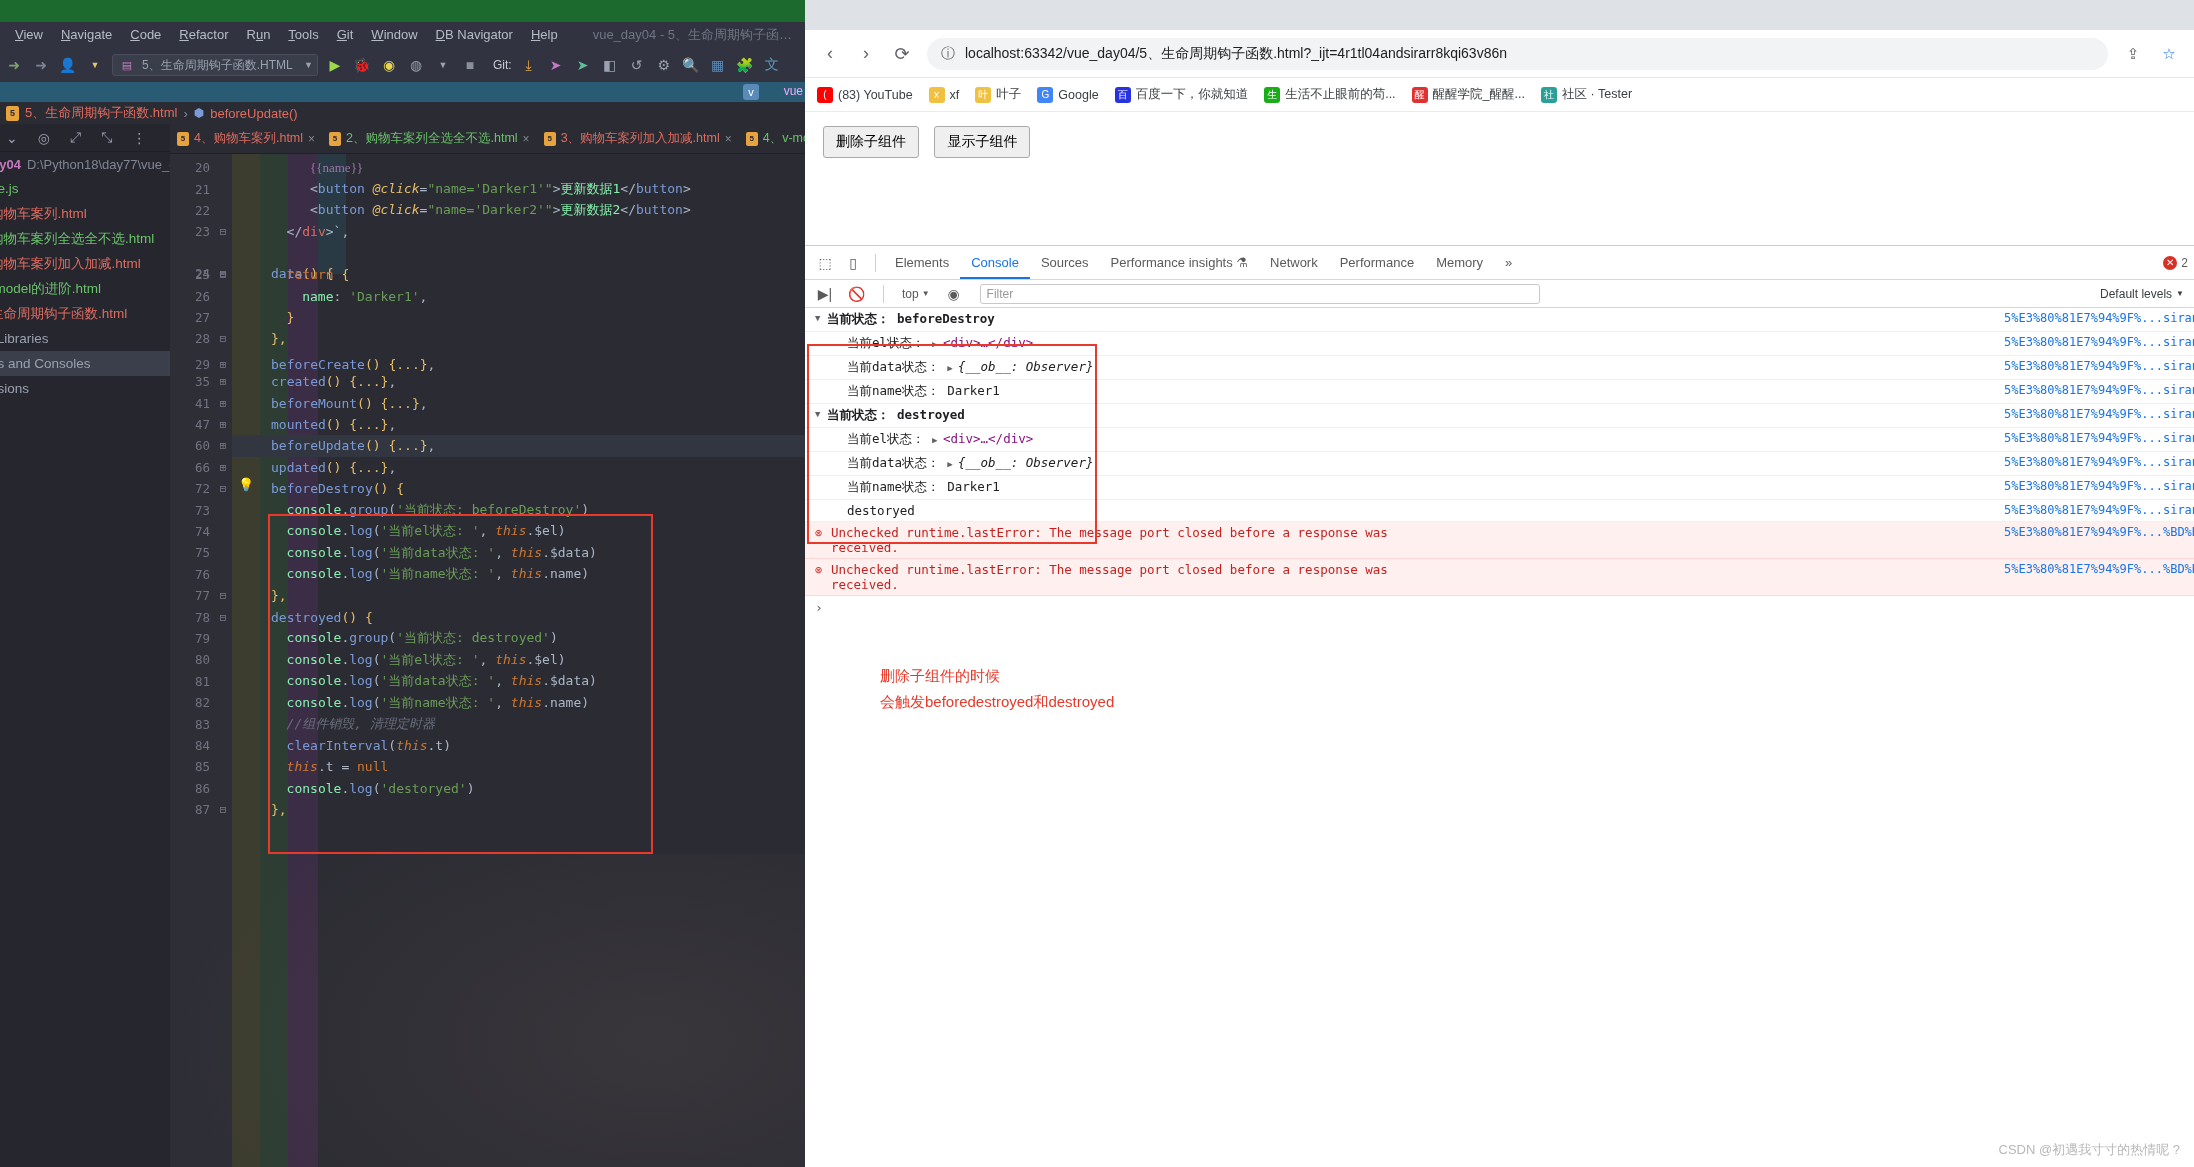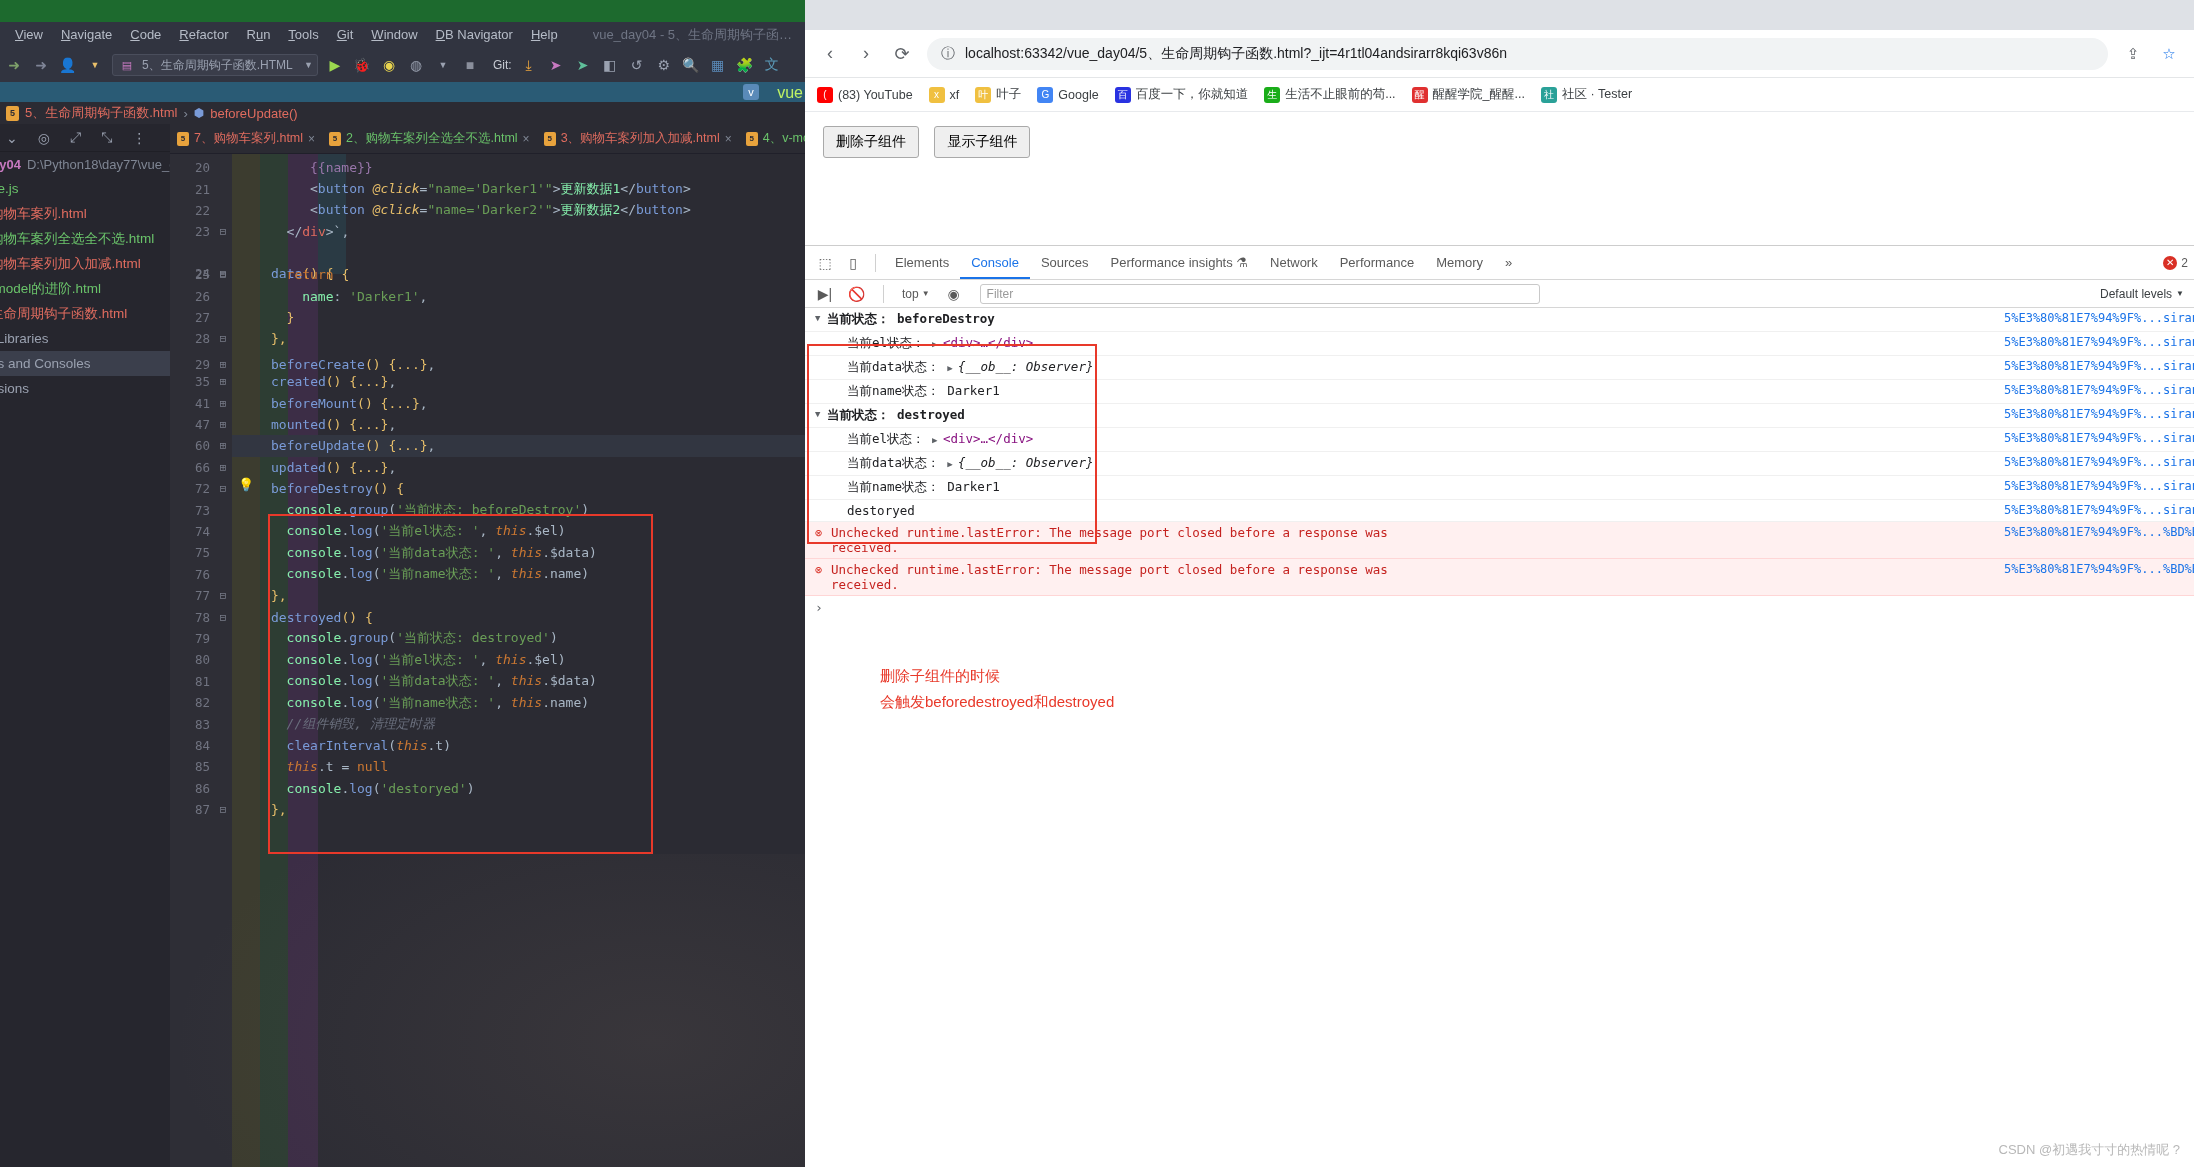--- a/index.html
+++ b/index.html
@@ -62,21 +62,21 @@
   .blue-strip {
     position: absolute; left: 0; top: 82px; width: 805px; height: 20px;
     background: #2a5b75;
   }
   .blue-strip .vbadge {
     position: absolute; right: 46px; top: 2px; width: 16px; height: 16px;
     border-radius: 3px; background: #5a8ab8; color: #fff;
     font-size: 11px; line-height: 16px; text-align: center;
   }
   .blue-strip .vtext {
-    position: absolute; right: 2px; top: 2px; font-size: 16px; color: #bef264;
+    position: absolute; right: 2px; top: 2px; font-size: 12px; color: #f0abfc;
   }
 
   
   .breadcrumb {
     position: absolute; left: 0; top: 102px; width: 805px; height: 22px;
     background: #2b2b33;
     display: flex; align-items: center; gap: 6px;
     padding-left: 6px; font-size: 13px;
     white-space: nowrap; overflow: hidden;
   }
@@ -413,21 +413,21 @@
           <div class="proj-item">
             <span class="ci-grey">nsions</span>
           </div>
         </div>
     </div>
 
     <div id="editor">
       <div class="tabrow" id="tabrow">
           <div class="tab">
             <span class="tabico">5</span>
-            <span class="ci-red">7、购物车案列.html</span>
+            <span class="ci-red">4、购物车案列.html</span>
             <span class="x">×</span>
           </div>
           <div class="tab">
             <span class="tabico">5</span>
             <span class="ci-green">2、购物车案列全选全不选.html</span>
             <span class="x">×</span>
           </div>
           <div class="tab">
             <span class="tabico">5</span>
             <span class="ci-red">3、购物车案列加入加减.html</span>
@@ -439,21 +439,21 @@
           </div>
         </div>
       <div class="codearea">
         <div class="gutter"></div>
         <div class="stripe" style="left:62px;width:28px;background:#4b4a2b;opacity:0.55;"></div>
         <div class="stripe" style="left:90px;width:28px;background:#2f4a33;opacity:0.6;"></div>
         <div class="stripe" style="left:118px;width:30px;background:#4a2f55;opacity:0.55;"></div>
         <div class="stripe" style="left:148px;width:28px;background:#2a4a55;opacity:0.5;height:120px;"></div>
         <div class="ideimgfade"></div>
         <div id="codelines">
-            <div class="codeline" style="top: 3px;"><span class="lnum">20</span><span class="fold"></span><span class="ctext" style="padding-left: 78px;"><span class="interp">{{name}}</span></span></div>
+            <div class="codeline" style="top: 3px;"><span class="lnum">20</span><span class="fold"></span><span class="ctext" style="padding-left: 78px; font-family: Liberation Serif, serif;"><span class="interp">{{name}}</span></span></div>
             <div class="codeline" style="top: 24.4px;"><span class="lnum">21</span><span class="fold"></span><span class="ctext" style="padding-left: 78px;"><span class="punc">&lt;</span><span class="fn">button</span><span class="plain"> </span><span class="attr">@click</span><span class="punc">=</span><span class="str">"name='Darker1'"</span><span class="punc">&gt;</span><span class="plain">更新数据1</span><span class="punc">&lt;/</span><span class="fn">button</span><span class="punc">&gt;</span></span></div>
             <div class="codeline" style="top: 45.8px;"><span class="lnum">22</span><span class="fold"></span><span class="ctext" style="padding-left: 78px;"><span class="punc">&lt;</span><span class="fn">button</span><span class="plain"> </span><span class="attr">@click</span><span class="punc">=</span><span class="str">"name='Darker2'"</span><span class="punc">&gt;</span><span class="plain">更新数据2</span><span class="punc">&lt;/</span><span class="fn">button</span><span class="punc">&gt;</span></span></div>
             <div class="codeline" style="top: 67.2px;"><span class="lnum">23</span><span class="fold">⊟</span><span class="ctext" style="padding-left: 54.6px;"><span class="punc">&lt;/</span><span class="tagname">div</span><span class="punc">&gt;`,</span></span></div>
             <div class="codeline" style="top: 88.6px; margin-top: 20px;"><span class="lnum">24</span><span class="fold">⊟</span><span class="ctext" style="padding-left: 39px;"><span class="fn">data</span><span class="brace">() {</span></span></div>
             <div class="codeline" style="top: 110px;"><span class="lnum">25</span><span class="fold">⊟</span><span class="ctext" style="padding-left: 54.6px;"><span class="kw">return</span><span class="brace"> {</span></span></div>
             <div class="codeline" style="top: 131.4px;"><span class="lnum">26</span><span class="fold"></span><span class="ctext" style="padding-left: 70.2px;"><span class="plain">name</span><span class="punc">: </span><span class="str">'Darker1'</span><span class="punc">,</span></span></div>
             <div class="codeline" style="top: 152.8px;"><span class="lnum">27</span><span class="fold"></span><span class="ctext" style="padding-left: 54.6px;"><span class="brace">}</span></span></div>
             <div class="codeline" style="top: 174.2px;"><span class="lnum">28</span><span class="fold">⊟</span><span class="ctext" style="padding-left: 39px;"><span class="brace">},</span></span></div>
             <div class="codeline" style="top: 200px;"><span class="lnum">29</span><span class="fold">⊞</span><span class="ctext" style="padding-left: 39px;"><span class="fn">beforeCreate</span><span class="brace">() </span><span class="brace">{...}</span><span class="punc">,</span></span></div>
             <div class="codeline" style="top: 217px;"><span class="lnum">35</span><span class="fold">⊞</span><span class="ctext" style="padding-left: 39px;"><span class="fn">created</span><span class="brace">() </span><span class="brace">{...}</span><span class="punc">,</span></span></div>

